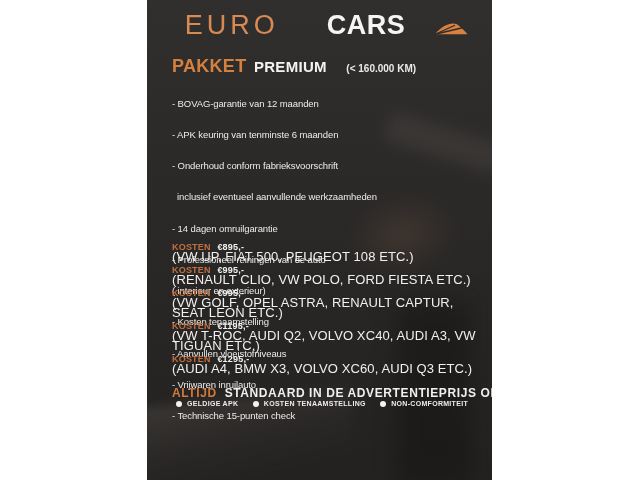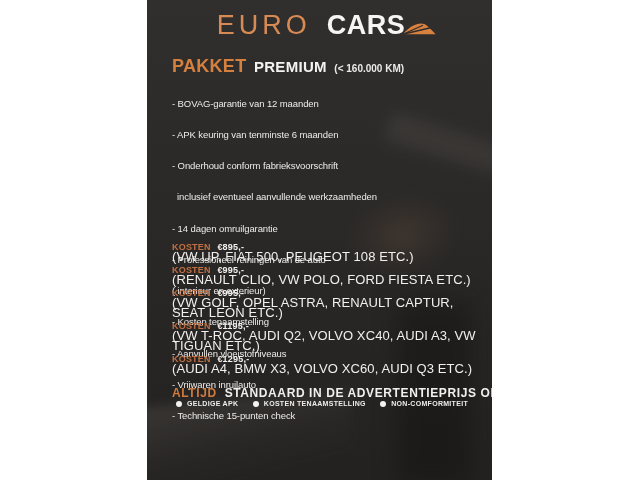--- a/index.html
+++ b/index.html
@@ -37,42 +37,42 @@
   .photo-floor{
     position:absolute;left:-10px;bottom:-14px;width:215px;height:95px;
     background:linear-gradient(170deg, rgba(135,128,120,0.20) 0%, rgba(80,76,72,0.10) 45%, rgba(80,76,72,0) 75%);
     filter:blur(5px);
     transform:skewY(-5deg);
   }
   
   .logo-row{
     position:absolute;left:0;top:10px;width:100%;height:32px;
     display:flex;align-items:baseline;justify-content:center;
-    padding-left:14px;box-sizing:border-box;
+    padding-left:14px;box-sizing:border-box;gap:32px;
   }
   .logo-euro{
     font-size:27px;font-weight:300;letter-spacing:4px;
     color:#d78a53;line-height:30px;
   }
   .logo-cars{
     font-size:27px;font-weight:800;letter-spacing:0.5px;
     color:#f7f5f3;line-height:30px;margin-left:16px;
   }
   .logo-swoosh{
     margin-left:-3px;
     position:relative;top:1px;
   }
   
   .heading{
     position:absolute;left:25px;top:56px;width:300px;
     white-space:nowrap;
   }
   .heading .pakket{font-size:18px;font-weight:700;color:#d5803f;letter-spacing:0.3px;}
   .heading .premium{font-size:15px;font-weight:700;color:#f5f3f1;letter-spacing:0.3px;margin-left:3px;}
-  .heading .km{font-size:10px;font-weight:600;color:#eceae7;margin-left:3px;}
+  .heading .km{font-size:10px;font-weight:600;color:#eceae7;margin-left:15px;}
   
   .features{
     position:absolute;left:25px;top:78px;width:312px;
     font-size:9.5px;line-height:10.4px;letter-spacing:-0.1px;
     color:#edebe8;white-space:pre;
   }
   
   .costs{position:absolute;left:25px;top:242px;width:312px;}
   .cost-pair{margin-bottom:3px;}
   .cost-line{font-size:9px;font-weight:700;line-height:10px;letter-spacing:0.2px;}

